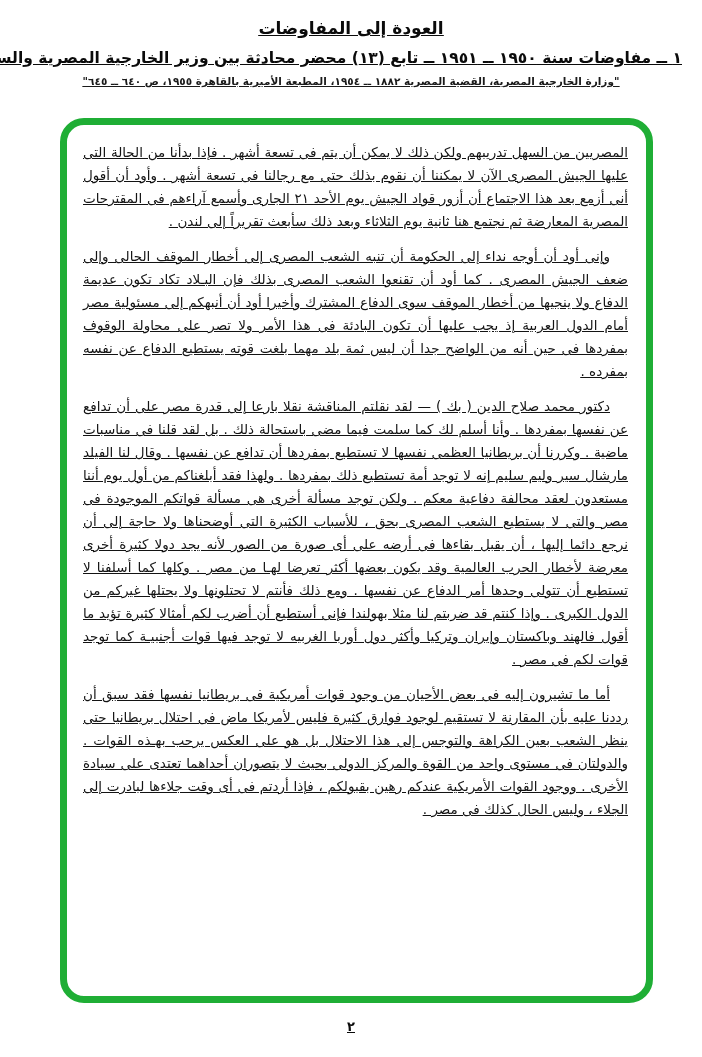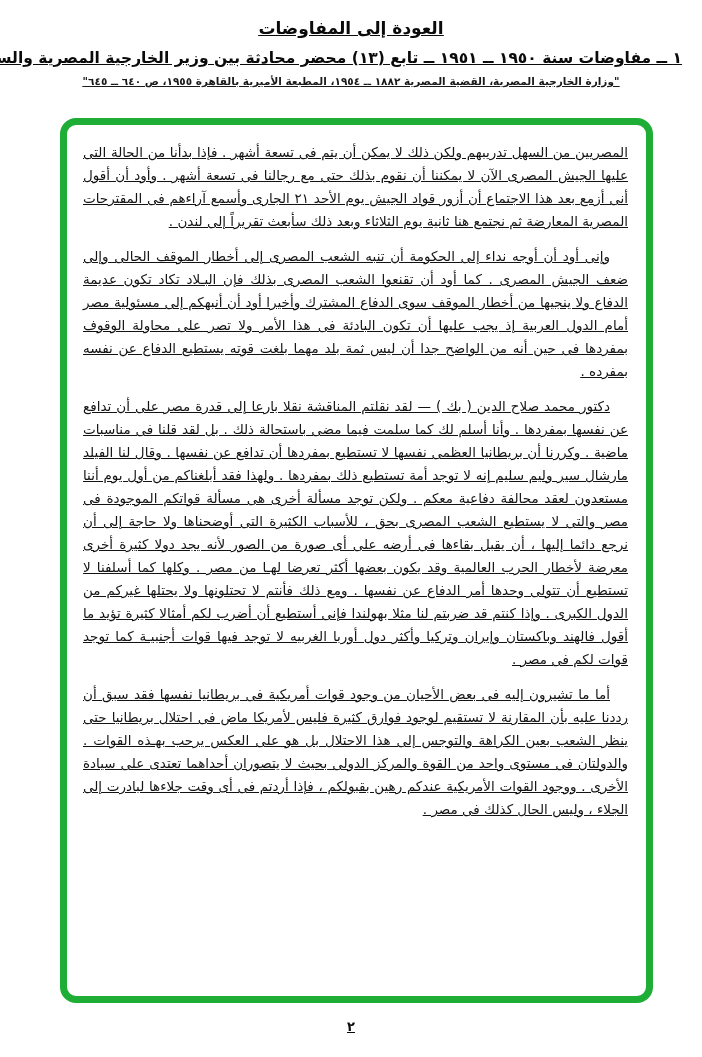--- a/index.html
+++ b/index.html
@@ -40,21 +40,21 @@
     font-weight: bold;
     color: #1a1a1a;
   }
   .content-box {
     position: absolute;
     top: 118px;
     right: 49px;
     width: 593px;
     height: 885px;
     border: 7px solid #1fae35;
-    border-radius: 16px;
+    border-radius: 24px;
     background: #ffffff;
     padding: 16px 18px 20px 16px;
     overflow: hidden;
     direction: rtl;
   }
   .content-box p {
     font-size: 13.5px;
     line-height: 23px;
     text-align: justify;
     text-justify: inter-word;

